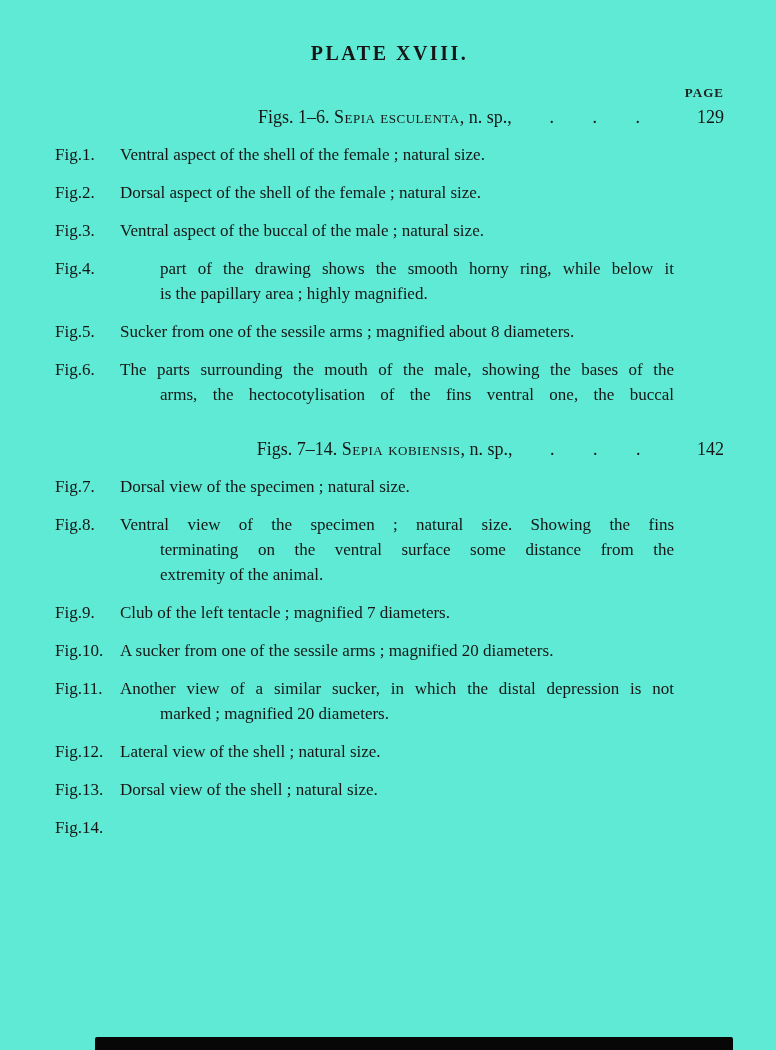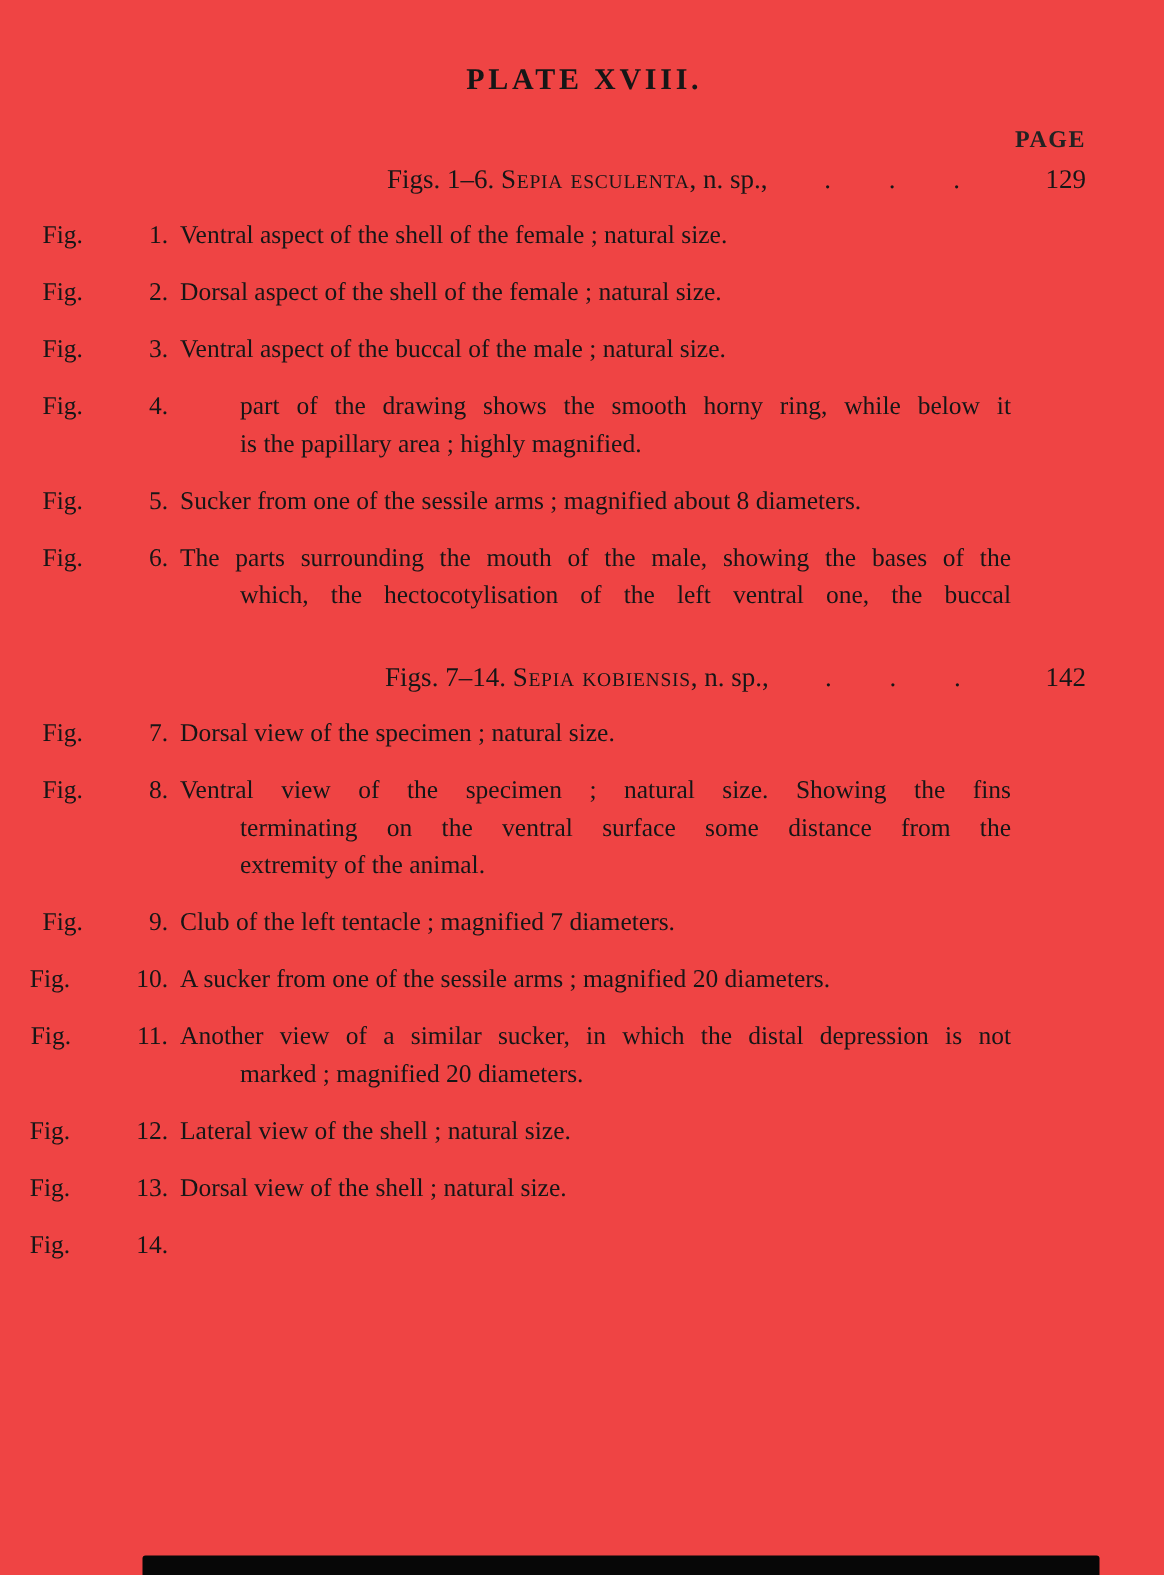--- a/index.html
+++ b/index.html
@@ -3,38 +3,38 @@
 <meta charset="utf-8">
 <style>
   * { box-sizing: border-box; }
   html, body { margin: 0; padding: 0; background: #e8e8e8; }
   .page {
     width: 776px;
     height: 1050px;
     position: relative;
     overflow: hidden;
     margin: 0 auto;
-    background: #ef4444;
+    background: #5eead4;
     font-family: "Liberation Serif", "DejaVu Serif", serif;
     color: #161616;
   }
   .content { padding: 42px 52px 0 55px; }
 
   .title {
     margin: 0;
     text-align: center;
     font-size: 20px;
     font-weight: bold;
     letter-spacing: 2.5px;
   }
 
   .page-col-label {
     margin-top: 20px;
     text-align: right;
-    font-size: 16px;
+    font-size: 13px;
     font-weight: bold;
     letter-spacing: 1px;
     color: #222;
   }
 
   .heading-row {
     display: flex;
     align-items: baseline;
     font-size: 18px;
     margin: 6px 0 14px 0;
@@ -58,22 +58,21 @@
     display: flex;
     font-size: 17px;
     line-height: 25px;
     margin-bottom: 13px;
     padding-right: 50px;
   }
   .fig-label {
     flex: none;
     width: 57px;
     display: flex;
-    justify-content: flex-end;
-    gap: 44px;
+    justify-content: flex-start;
   }
   .entry-text { flex: 1; margin-left: 8px; }
   .line.cont { padding-left: 40px; }
   .line.just { text-align: justify; text-align-last: justify; }
 
   .scan-bar {
     position: absolute;
     left: 95px;
     bottom: 0;
     width: 638px;
@@ -150,21 +149,21 @@
         </div>
       </div>
 
       <div class="entry">
         <span class="fig-label">
             <span>Fig.</span>
             <span class="fig-num">6.</span>
           </span>
         <div class="entry-text">
           <div class="line just">The parts surrounding the mouth of the male, showing the bases of the</div>
-          <div class="line cont just">which, the hectocotylisation of the left ventral one, the buccal</div>
+          <div class="line cont just">arms, the hectocotylisation of the fins ventral one, the buccal</div>
         </div>
       </div>
     </section>
 
     <section class="section-2">
       <div class="heading-row">
         <span class="h-spacer"></span>
         <span class="h-text"><span>Figs. 7–14. </span><span class="sc">Sepia kobiensis</span><span>, n. sp.,</span></span>
         <span class="h-dots">. . .</span>
         <span class="h-page">142</span>

